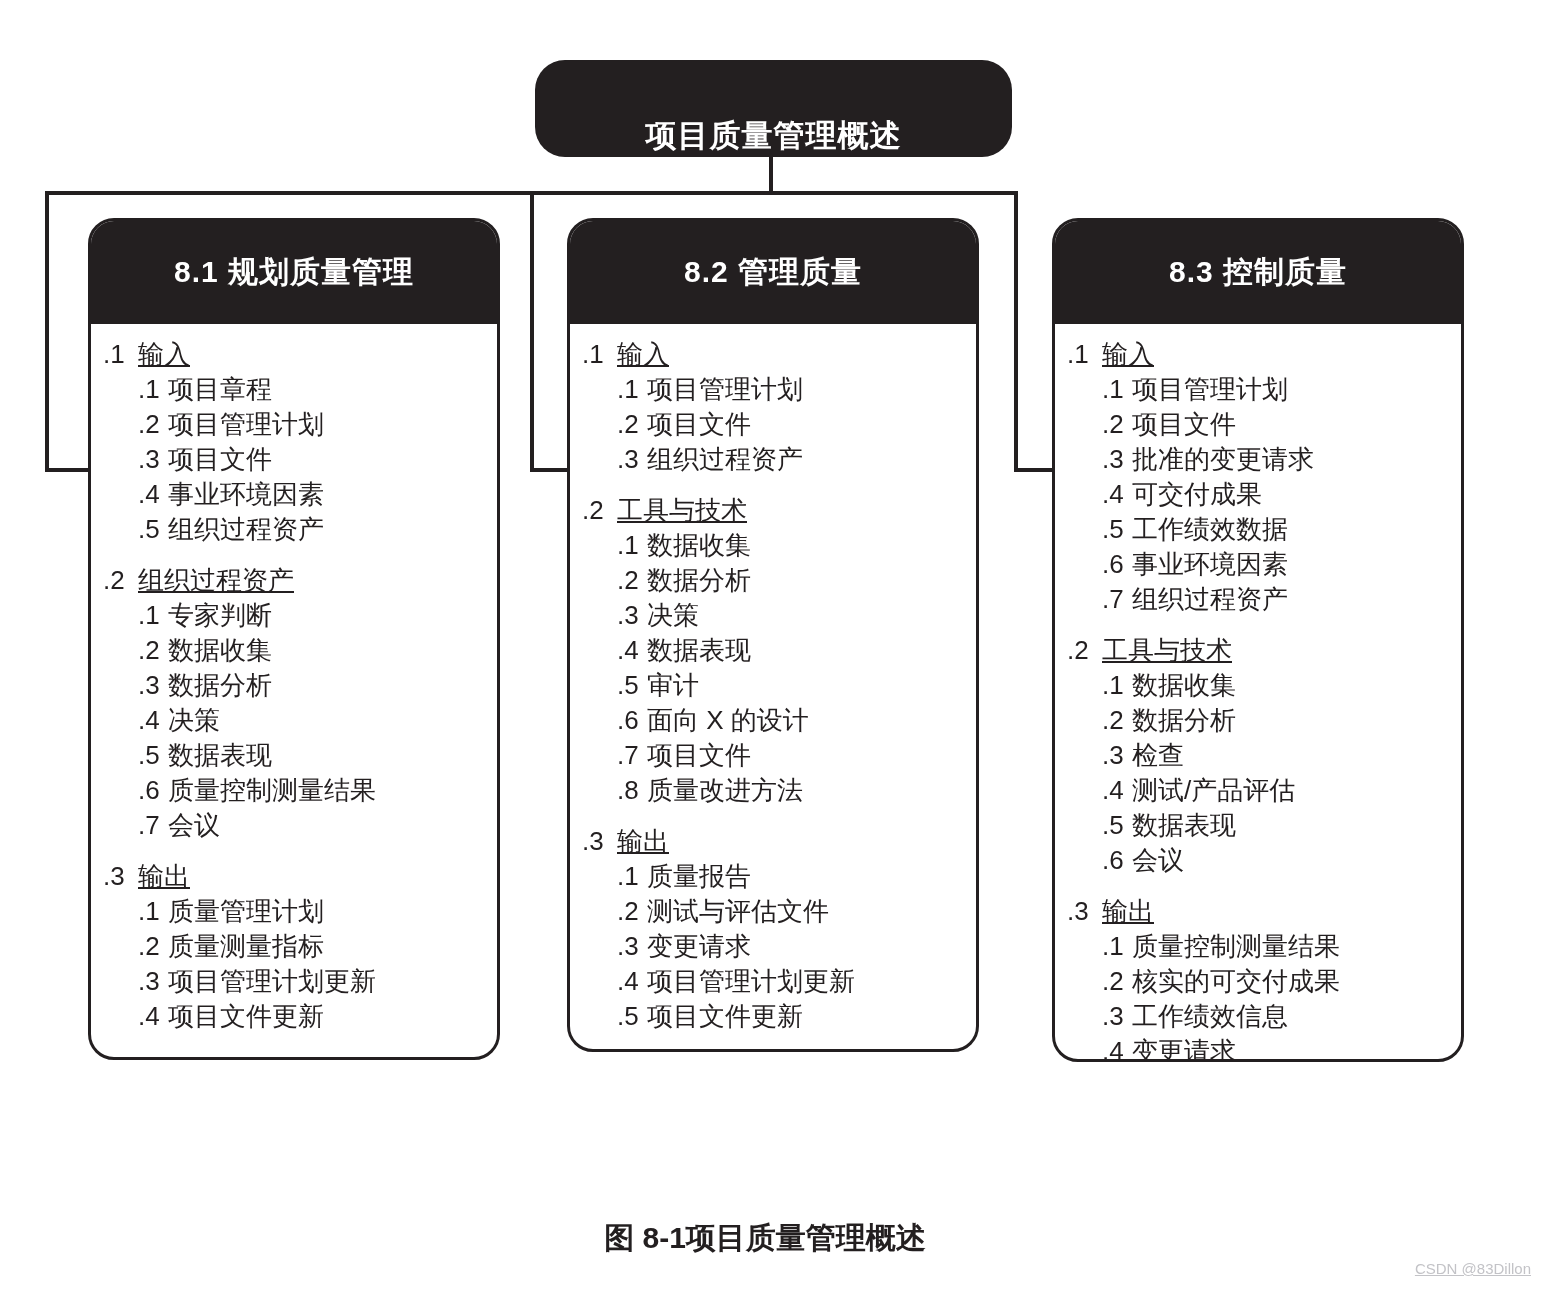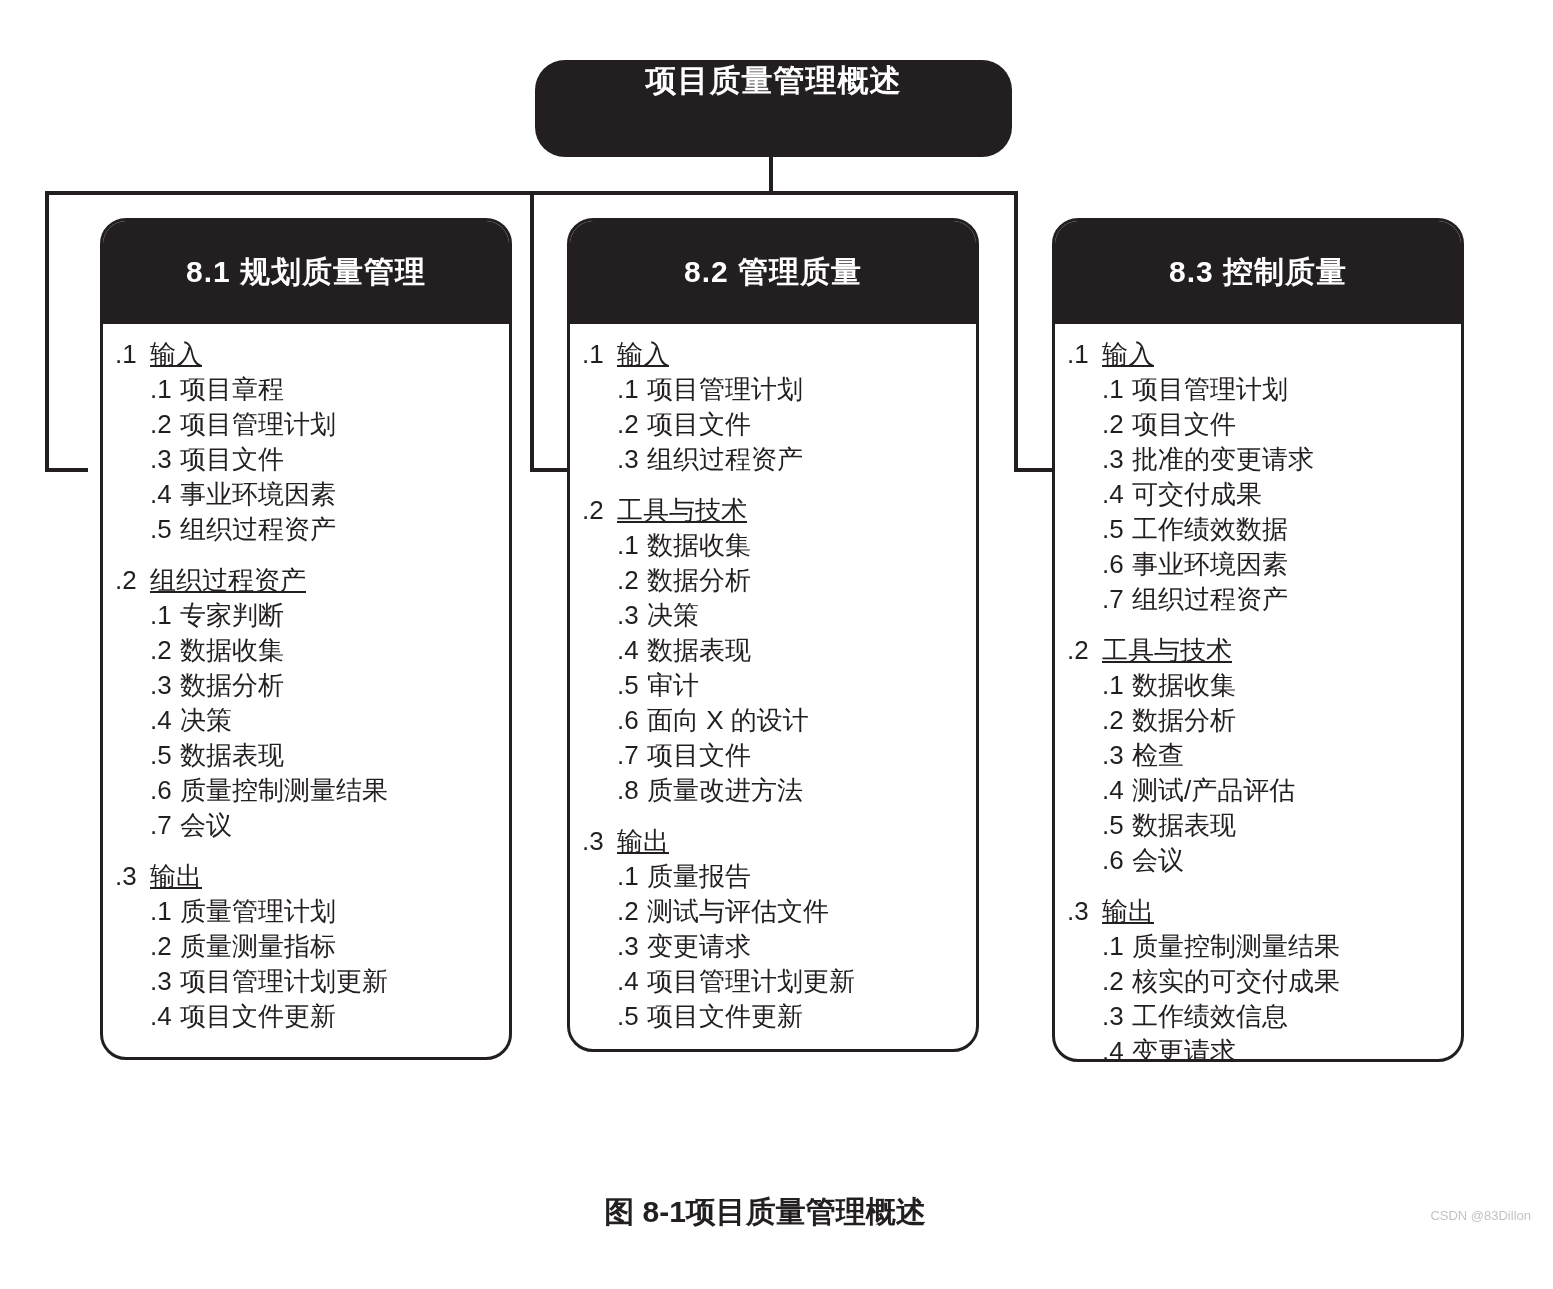--- a/index.html
+++ b/index.html
@@ -8,34 +8,34 @@
     width:1553px;height:1289px;
     background:#ffffff;
     font-family:"Liberation Sans","DejaVu Sans",sans-serif;
     color:#231f20;
     overflow:hidden;
   }
   
   .root-node{
     position:absolute;left:535px;top:60px;width:477px;height:97px;
     background:#231f20;border-radius:30px;
-    display:flex;align-items:flex-start;justify-content:center;
+    display:flex;align-items:flex-end;justify-content:center;
   }
   .root-node span{
     color:#ffffff;font-size:31px;font-weight:bold;letter-spacing:1px;
   }
   
   .line{position:absolute;background:#231f20;}
   
   .card{
     position:absolute;top:218px;width:412px;
     background:#ffffff;border:3px solid #231f20;border-radius:26px;
     box-sizing:border-box;overflow:hidden;
   }
-  .card-1{left:100px;height:842px;}
+  .card-1{left:88px;height:842px;}
   .card-2{left:567px;height:834px;}
   .card-3{left:1052px;height:844px;}
   .card-header{
     background:#231f20;height:103px;
     display:flex;align-items:center;justify-content:center;
   }
   .card-header span{
     color:#ffffff;font-size:30px;font-weight:bold;letter-spacing:1px;
   }
   .card-body{
@@ -45,27 +45,27 @@
   .section{margin-bottom:16px;}
   .section:last-child{margin-bottom:0;}
   .sec-head{display:flex;}
   .sec-head .num{width:35px;flex:0 0 35px;}
   .sec-head .label{flex:1;text-decoration:underline;}
   .sec-item{display:flex;margin-left:35px;}
   .sec-item .num{width:30px;flex:0 0 30px;}
   .sec-item .label{flex:1;}
   
   .caption{
-    position:absolute;left:765px;top:1192px;transform:translateX(-50%);
+    position:absolute;left:765px;top:1218px;transform:translateX(-50%);
     font-size:30px;font-weight:bold;white-space:nowrap;color:#231f20;
   }
   
   .watermark{
-    position:absolute;right:22px;top:1208px;
-    font-size:13px;color:#c3c3c7;white-space:nowrap;
+    position:absolute;right:22px;top:1260px;
+    font-size:15px;color:#c3c3c7;white-space:nowrap;text-decoration:underline;
   }
 </style>
 </head>
 <body>
 
 <div id="canvas">
 
   <div class="root-node">
     <span>项目质量管理概述</span>
   </div>

